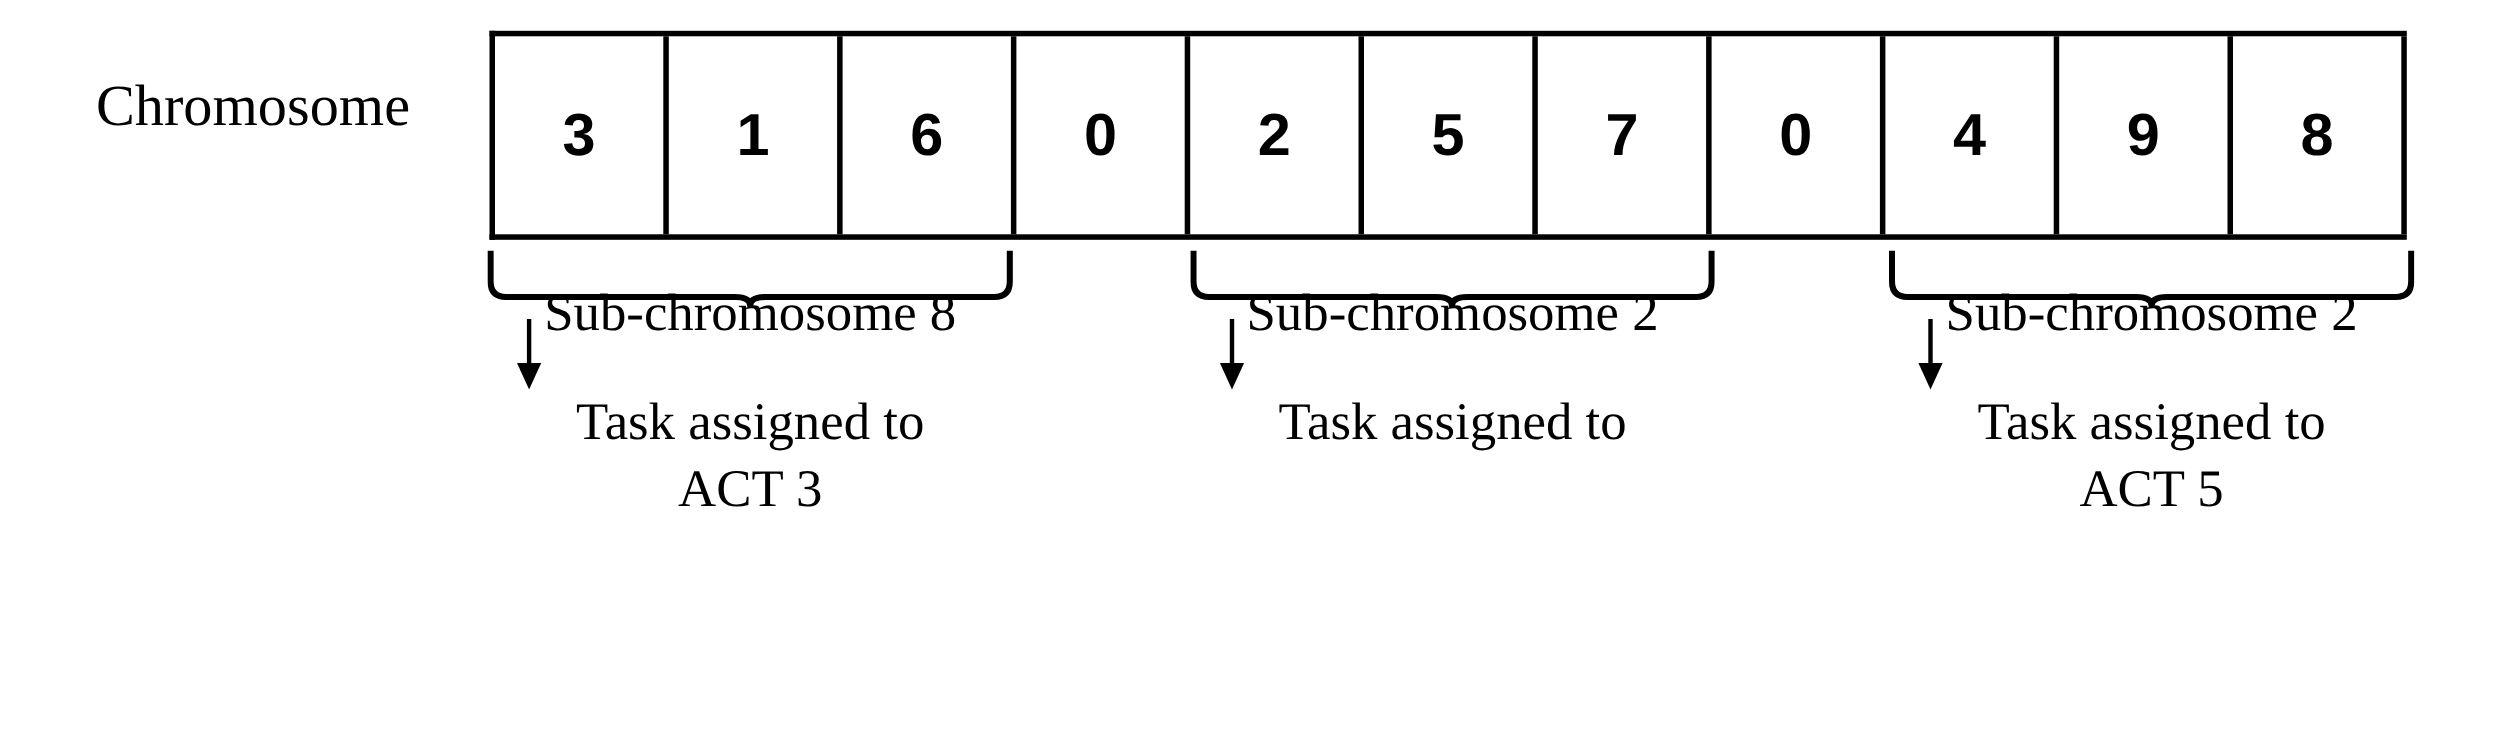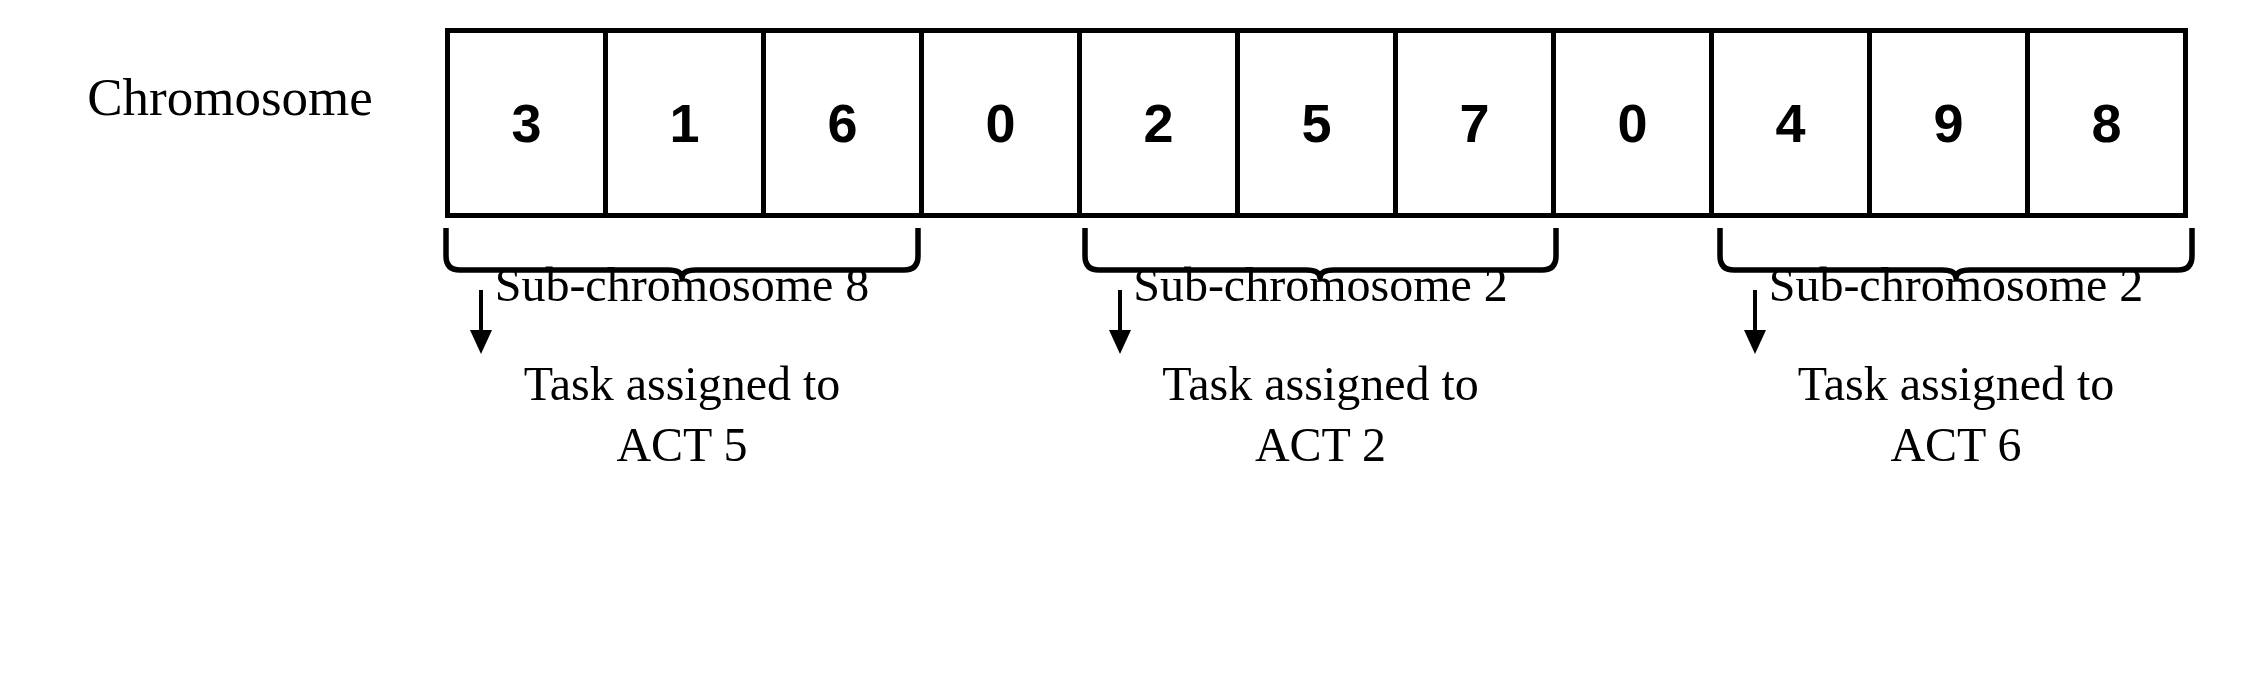--- a/index.html
+++ b/index.html
@@ -120,54 +120,53 @@
     <span style="display:block;margin-top:28px;">Sub-chromosome 8</span>
   </div>
   <div class="arrow" style="left:461px;">
     <svg viewBox="0 0 40 66">
       <line x1="20" y1="0" x2="20" y2="50" stroke="#000" stroke-width="4"></line>
       <polygon points="20,64 9,40 31,40" fill="#000"></polygon>
     </svg>
   </div>
   <div class="task g1">
     <span class="l1">Task assigned to</span>
-    <span class="l2">ACT 5</span>
+    <span class="l2">ACT 3</span>
   </div>
 
   <div class="brace g2">
     <svg viewBox="0 0 477 54" preserveAspectRatio="none">
       <path d="M3,2 L3,30 Q3,44 17,44 L224,44 Q238,44 238,52 Q238,44 252,44 L460,44 Q474,44 474,30 L474,2" fill="none" stroke="#000" stroke-width="5.5" stroke-linecap="butt" stroke-linejoin="round" vector-effect="non-scaling-stroke"></path>
     </svg>
   </div>
   <div class="group-label g2" style="top:228px;">
     <span style="display:block;margin-top:28px;">Sub-chromosome 2</span>
   </div>
   <div class="arrow" style="left:1100px;">
     <svg viewBox="0 0 40 66">
       <line x1="20" y1="0" x2="20" y2="50" stroke="#000" stroke-width="4"></line>
       <polygon points="20,64 9,40 31,40" fill="#000"></polygon>
     </svg>
   </div>
   <div class="task g2">
     <span class="l1">Task assigned to</span>
-    <span class="l2">ACT 2</span>
   </div>
 
   <div class="brace g3">
     <svg viewBox="0 0 478 54" preserveAspectRatio="none">
       <path d="M3,2 L3,30 Q3,44 17,44 L225,44 Q239,44 239,52 Q239,44 253,44 L461,44 Q475,44 475,30 L475,2" fill="none" stroke="#000" stroke-width="5.5" stroke-linecap="butt" stroke-linejoin="round" vector-effect="non-scaling-stroke"></path>
     </svg>
   </div>
   <div class="group-label g3" style="top:228px;">
     <span style="display:block;margin-top:28px;">Sub-chromosome 2</span>
   </div>
   <div class="arrow" style="left:1735px;">
     <svg viewBox="0 0 40 66">
       <line x1="20" y1="0" x2="20" y2="50" stroke="#000" stroke-width="4"></line>
       <polygon points="20,64 9,40 31,40" fill="#000"></polygon>
     </svg>
   </div>
   <div class="task g3">
     <span class="l1">Task assigned to</span>
-    <span class="l2">ACT 6</span>
+    <span class="l2">ACT 5</span>
   </div>
 
 </div>
 
 </body></html>

